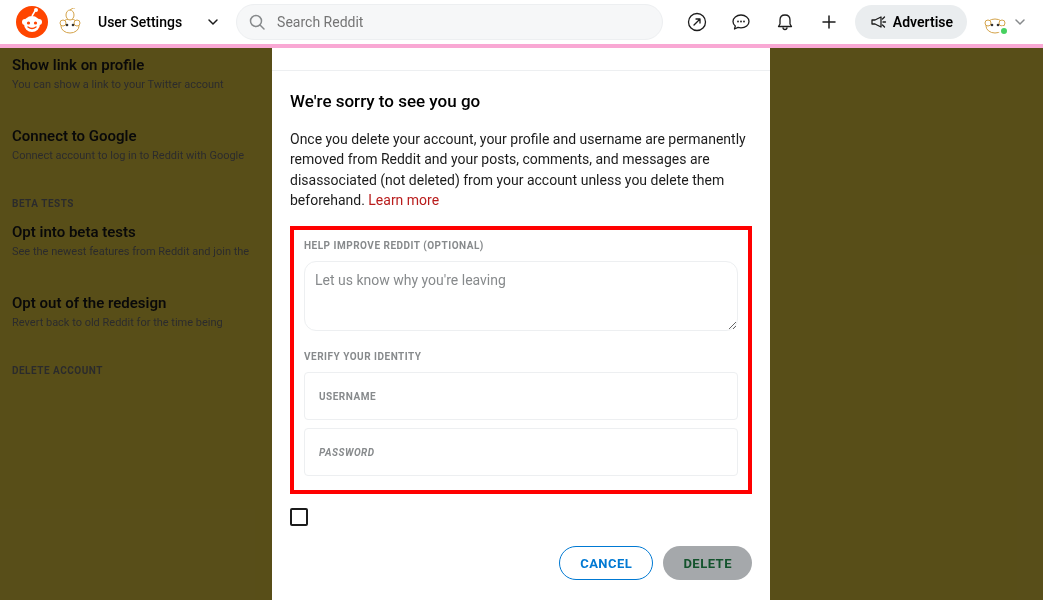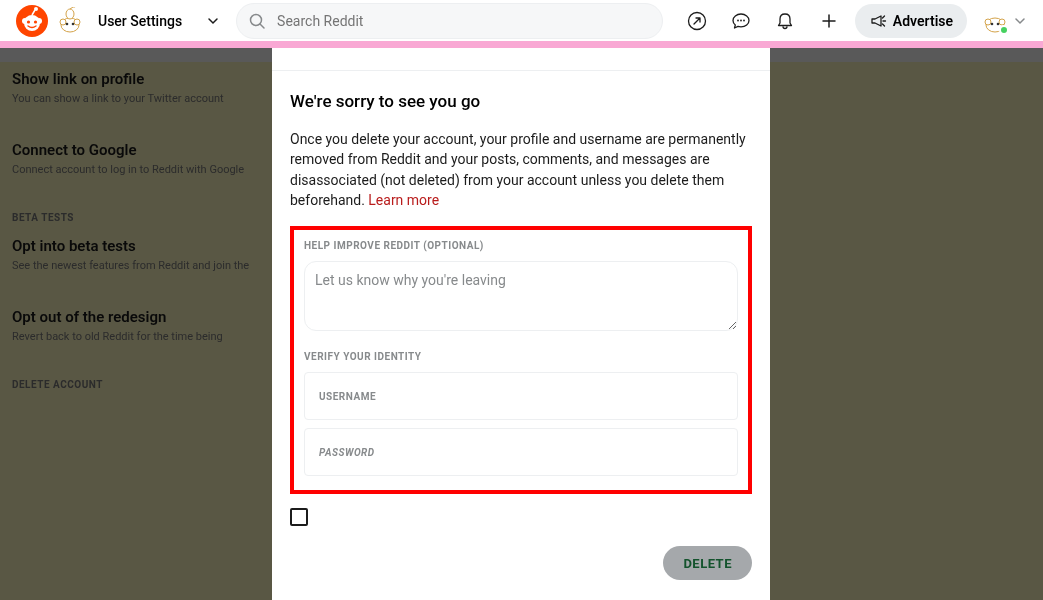--- a/index.html
+++ b/index.html
@@ -1,33 +1,33 @@
 <!DOCTYPE html>
 <html><head>
 <meta charset="utf-8">
 <style>
 *{margin:0;padding:0;box-sizing:border-box;font-family:-apple-system,BlinkMacSystemFont,"Segoe UI",Roboto,Arial,sans-serif;}
 body{width:1043px;height:600px;overflow:hidden;position:relative;background:#fff;}
-.header{height:48px;background:#fff;border-bottom:7px solid #f9a8d4;display:flex;align-items:center;padding:8px 16px;position:relative;z-index:100;}
+.header{height:48px;background:#fff;border-bottom:4px solid #f9a8d4;display:flex;align-items:center;padding:8px 16px;position:relative;z-index:100;}
 .logo-area{display:flex;align-items:center;gap:8px;}
 .reddit-logo{width:32px;height:32px;}
 .snoo{width:28px;height:28px;}
 .page-title{font-size:14px;font-weight:500;margin-left:6px;}
 .chevron-area{margin-left:24px;display:flex;align-items:center;cursor:pointer;}
 .search-wrap{flex:1;margin:0 16px;max-width:560px;position:relative;}
 .search-input{width:100%;height:36px;background:#f6f7f8;border:1px solid #edeff1;border-radius:20px;padding:0 40px;font-size:14px;outline:none;}
 .search-icon{position:absolute;left:12px;top:50%;transform:translateY(-50%);color:#878a8c;}
 .header-right{display:flex;align-items:center;gap:8px;margin-left:auto;}
 .hdr-icon-btn{width:36px;height:36px;display:flex;align-items:center;justify-content:center;border-radius:50%;cursor:pointer;}
 .advertise-btn{background:#eaedef;border-radius:20px;padding:8px 14px;display:flex;align-items:center;gap:6px;font-size:14px;font-weight:600;cursor:pointer;}
 .user-menu{display:flex;align-items:center;gap:4px;cursor:pointer;margin-left:6px;position:relative;}
 .user-avatar{width:28px;height:28px;position:relative;}
 .online-dot{position:absolute;bottom:0;right:0;width:10px;height:10px;background:#46d160;border:2px solid #fff;border-radius:50%;}
 
-.page-bg{position:absolute;top:48px;left:0;right:0;bottom:0;background:#fef9c3;margin-top:14px;}
+.page-bg{position:absolute;top:48px;left:0;right:0;bottom:0;background:#fde047;}
 
 .overlay{position:absolute;top:48px;left:0;right:0;bottom:0;background:rgba(0,0,0,0.65);z-index:50;}
 
 .bg-settings{padding:12px 12px;color:#1c1c1c;font-size:11px;}
 .bg-section{margin-bottom:36px;}
 .bg-title{font-size:15px;font-weight:600;margin-bottom:4px;}
 .bg-sub{font-size:11px;color:#7c7c7c;}
 .bg-cat{font-size:10px;font-weight:700;letter-spacing:0.5px;color:#7c7c7c;margin:28px 0 14px 0;}
 
 .modal{position:absolute;top:15px;left:272px;width:498px;background:#fff;height:600px;z-index:60;display:flex;flex-direction:column;}
@@ -176,15 +176,16 @@
       <textarea class="feedback-ta" placeholder="Let us know why you're leaving" style=""></textarea>
       <div class="section-label">VERIFY YOUR IDENTITY</div>
       <input class="cred-input" placeholder="USERNAME" style="">
       <input class="cred-input" type="password" style="margin-bottom: 0px; font-style: italic;" placeholder="PASSWORD">
     </div>
   </div>
   <div class="checkbox-row">
     <div class="checkbox"></div>
   </div>
   <div class="modal-actions">
+    <button class="btn btn-cancel">CANCEL</button>
     <button class="btn btn-delete">DELETE</button>
   </div>
 </div>
 
 </body></html>

